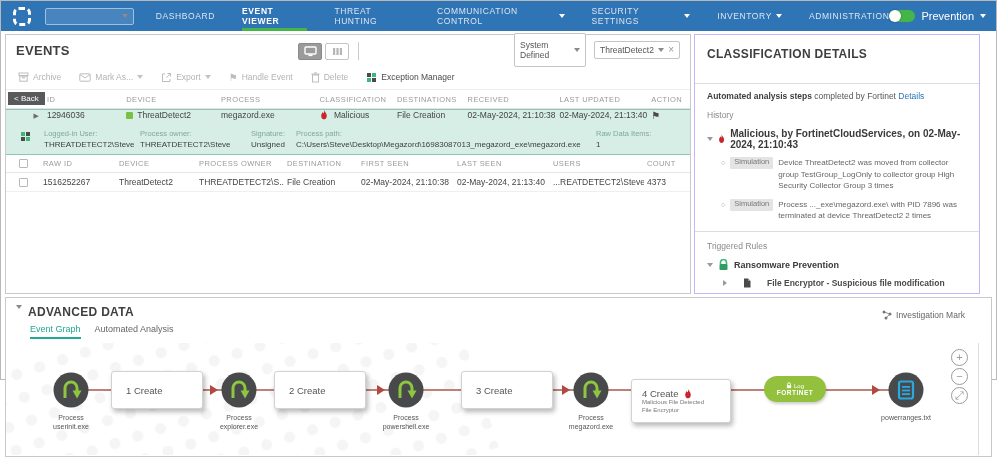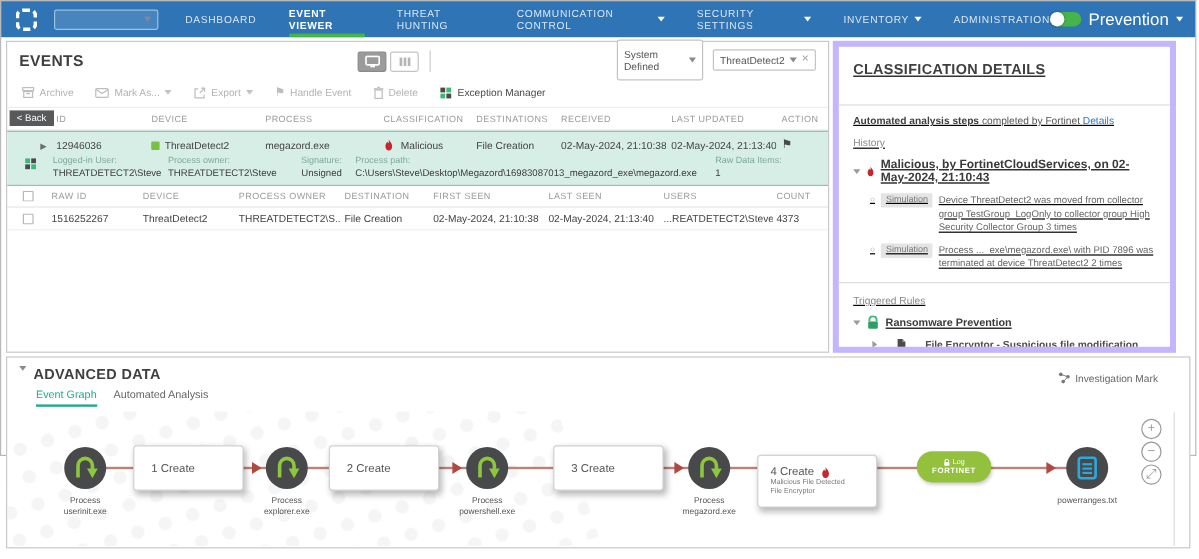--- a/index.html
+++ b/index.html
@@ -9,29 +9,29 @@
   
   .topnav { height:30px; background:#2f74b5; display:flex; align-items:center; padding:0 10px; }
   .logo { width:19px; height:19px; border:3px dashed #fff; border-radius:6px; margin-left:2px; }
   .org-select { width:92px; height:17px; border:1px solid #9fc0dd; border-radius:2px; margin-left:14px; background:rgba(255,255,255,.12); display:flex; align-items:center; justify-content:flex-end; padding:0 5px; }
   .nav { display:flex; align-items:center; gap:27px; margin-left:22px; }
   .nav-item { font-size:8.5px; letter-spacing:.6px; color:rgba(255,255,255,.82); text-transform:uppercase; height:30px; display:flex; align-items:center; gap:4px; cursor:pointer; border-bottom:3px solid transparent; padding-top:3px; }
   .nav-item.active { color:#fff; border-bottom-color:#45b449; font-weight:bold; }
   .mode { margin-left:auto; display:flex; align-items:center; gap:6px; }
   .toggle { width:26px; height:12px; border-radius:7px; background:#45b449; position:relative; cursor:pointer; }
   .knob { width:12px; height:12px; border-radius:50%; background:#fff; position:absolute; left:0; top:0; box-shadow:0 0 2px rgba(0,0,0,.4); }
-  .mode-label { font-size:14px; color:#fff; }
+  .mode-label { font-size:11px; color:#fff; }
   .caret { width:0; height:0; border-left:3.5px solid transparent; border-right:3.5px solid transparent; border-top:4px solid #8a8a8a; display:inline-block; }
   .caret.white { border-top-color:#fff; }
   .caret.right { border:none; border-top:3.5px solid transparent; border-bottom:3.5px solid transparent; border-left:4px solid #9a9a9a; }
 
   
   .main { display:flex; margin:3px 16px 0 4px; height:260px; gap:3px; }
   .events-panel { width:686px; border:1px solid #c9c9c9; position:relative; background:#fff; }
-  .class-panel { flex:1; border:5px solid #c4b5fd; background:#fff; padding:8px 12px 0 12px; overflow:hidden;text-decoration:underline; }
+  .class-panel { flex:1; border:1px solid #c4b5fd; background:#fff; padding:8px 12px 0 12px; overflow:hidden; }
 
   
   .events-header { height:30px; display:flex; align-items:center; padding:0 10px; position:relative; }
   .events-title { font-size:13px; font-weight:bold; color:#3f3f3f; letter-spacing:.3px; }
   .view-toggles { position:absolute; left:292px; top:7px; display:flex; align-items:center; gap:3px; }
   .vt-btn { width:24px; height:17px; border:1px solid #c4c4c4; border-radius:2px; background:#fff; display:flex; align-items:center; justify-content:center; cursor:pointer; }
   .vt-btn.active { background:#9b9b9b; border-color:#8a8a8a; }
   .vt-div { width:1px; height:18px; background:#ccc; margin-left:6px; }
   .filters { margin-left:auto; display:flex; align-items:center; gap:8px; }
   .select-box { width:72px; height:18px; border:1px solid #c4c4c4; border-radius:2px; font-size:8.5px; color:#555; display:flex; align-items:center; padding:16px 5px; gap:4px; background:#fff; cursor:pointer; }
@@ -46,21 +46,21 @@
   .tb-item.dark { color:#4a4a4a; }
   .tb-item svg { display:block; }
 
   
   .grid-head { height:19px; display:flex; align-items:center; border-bottom:1px solid #e2e2e2; font-size:7.5px; color:#9a9a9a; letter-spacing:.4px; }
   .grid-head > div, .grid-row > div { padding:0 4px; overflow:hidden; white-space:nowrap; }
   .c0{width:38px;} .c1{width:82px;} .c2{width:98px;} .c3{width:102px;} .c4{width:80px;} .c5{width:73px;} .c6{width:95px;} .c7{width:95px;} .c8{width:44px;}
   .back-chip { position:absolute; left:2px; top:57px; background:#58595b; color:#fff; font-size:8px; padding:2px 6px; z-index:5; cursor:pointer; }
 
   .sel-group { background:#d7eee7; border:1px solid #8cc7b6; border-left:none; border-right:none; }
-  .grid-row { height:16px; display:flex; align-items:flex-end; font-size:8.5px; color:#444; }
+  .grid-row { height:16px; display:flex; align-items:flex-start; font-size:8.5px; color:#444; }
   .dev-dot { width:7px; height:7px; background:#7ac143; border-radius:1px; display:inline-block; margin-right:4px; vertical-align:-1px; }
   .expand-arrow { color:#6d6d6d; font-size:7px; cursor:pointer; }
   .flag-glyph { font-size:10px; color:#4a4a4a; cursor:pointer; }
 
   .detail-row { display:flex; padding:3px 0 5px 0; }
   .detail-row .ic { width:38px; display:flex; justify-content:center; padding-top:2px; }
   .d-col { display:flex; flex-direction:column; gap:2px; }
   .d-col .lab { font-size:7.5px; color:#7fa99e; }
   .d-col .val { font-size:8px; color:#3d3d3d; white-space:nowrap; }
   .dw1{width:96px;} .dw2{width:100px;} .dw3{width:56px;align-items:center;} .dw4{width:300px;} .dw5{flex:1;}

